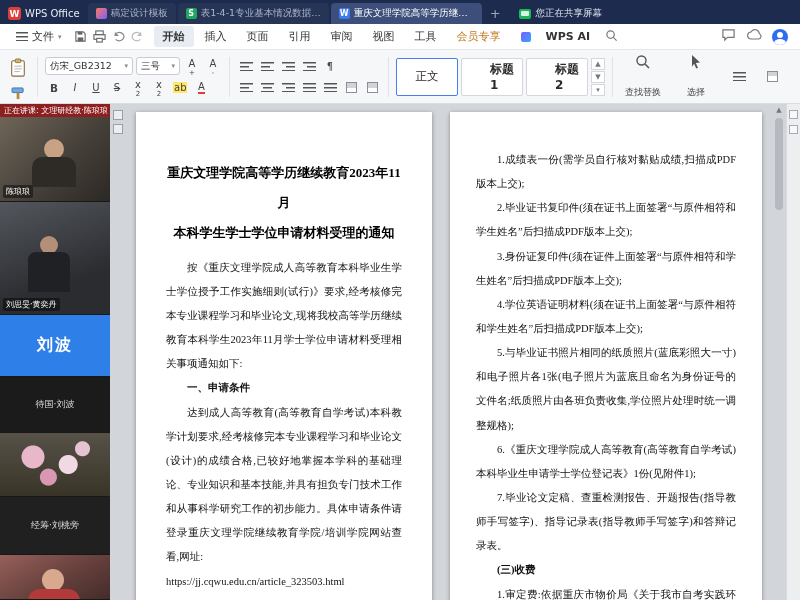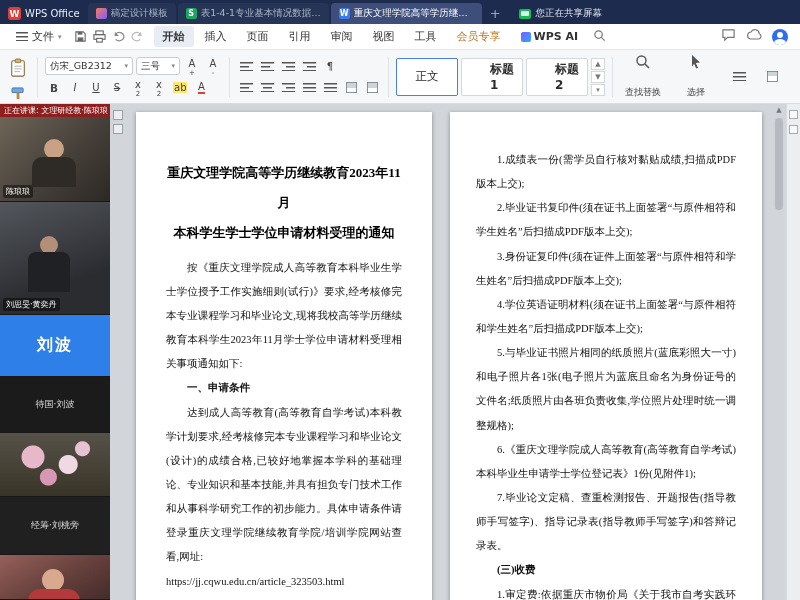--- a/index.html
+++ b/index.html
@@ -33,21 +33,21 @@
   .ham { display:inline-block; width:12px; height:9px;
          background:linear-gradient(#555,#555) 0 0/12px 1.5px no-repeat,
                     linear-gradient(#555,#555) 0 4px/12px 1.5px no-repeat,
                     linear-gradient(#555,#555) 0 8px/12px 1.5px no-repeat; }
   .caret { font-size:7px; color:#888; }
   .qa { display:flex; align-items:center; gap:6px; margin:0 8px 0 2px; }
   .qa svg { display:block; }
   .mtab { font-size:11px; color:#333; padding:3px 9px; border-radius:3px; white-space:nowrap; }
   .mtab.active { background:#e8ecf3; font-weight:bold; }
   .mtab.vip { color:#c07a1e; }
-  .mtab.ai { display:flex; align-items:center; gap:3px; font-weight:bold; }
+  .mtab.ai { display:flex; align-items:center; gap:15px; font-weight:bold; }
   .ai-gem { width:10px; height:10px; background:linear-gradient(135deg,#7b5cff,#2fa8ff); border-radius:2px; }
   .menu-right { margin-left:auto; display:flex; align-items:center; gap:10px; padding-right:4px; }
   .avatar { width:16px; height:16px; border-radius:50%; background:#2f6df0; position:relative; overflow:hidden; }
   .avatar::before { content:""; position:absolute; left:5px; top:3px; width:6px; height:6px; border-radius:50%; background:#fff; }
   .avatar::after { content:""; position:absolute; left:2px; top:10px; width:12px; height:8px; border-radius:50%; background:#fff; }
 
   
   .ribbon { height:54px; background:#f6f7f9; border-bottom:1px solid #d9dce0; display:flex; align-items:center;
             padding:0 6px; gap:7px; }
   .vdiv { width:1px; height:40px; background:#dfe2e6; flex:none; }

